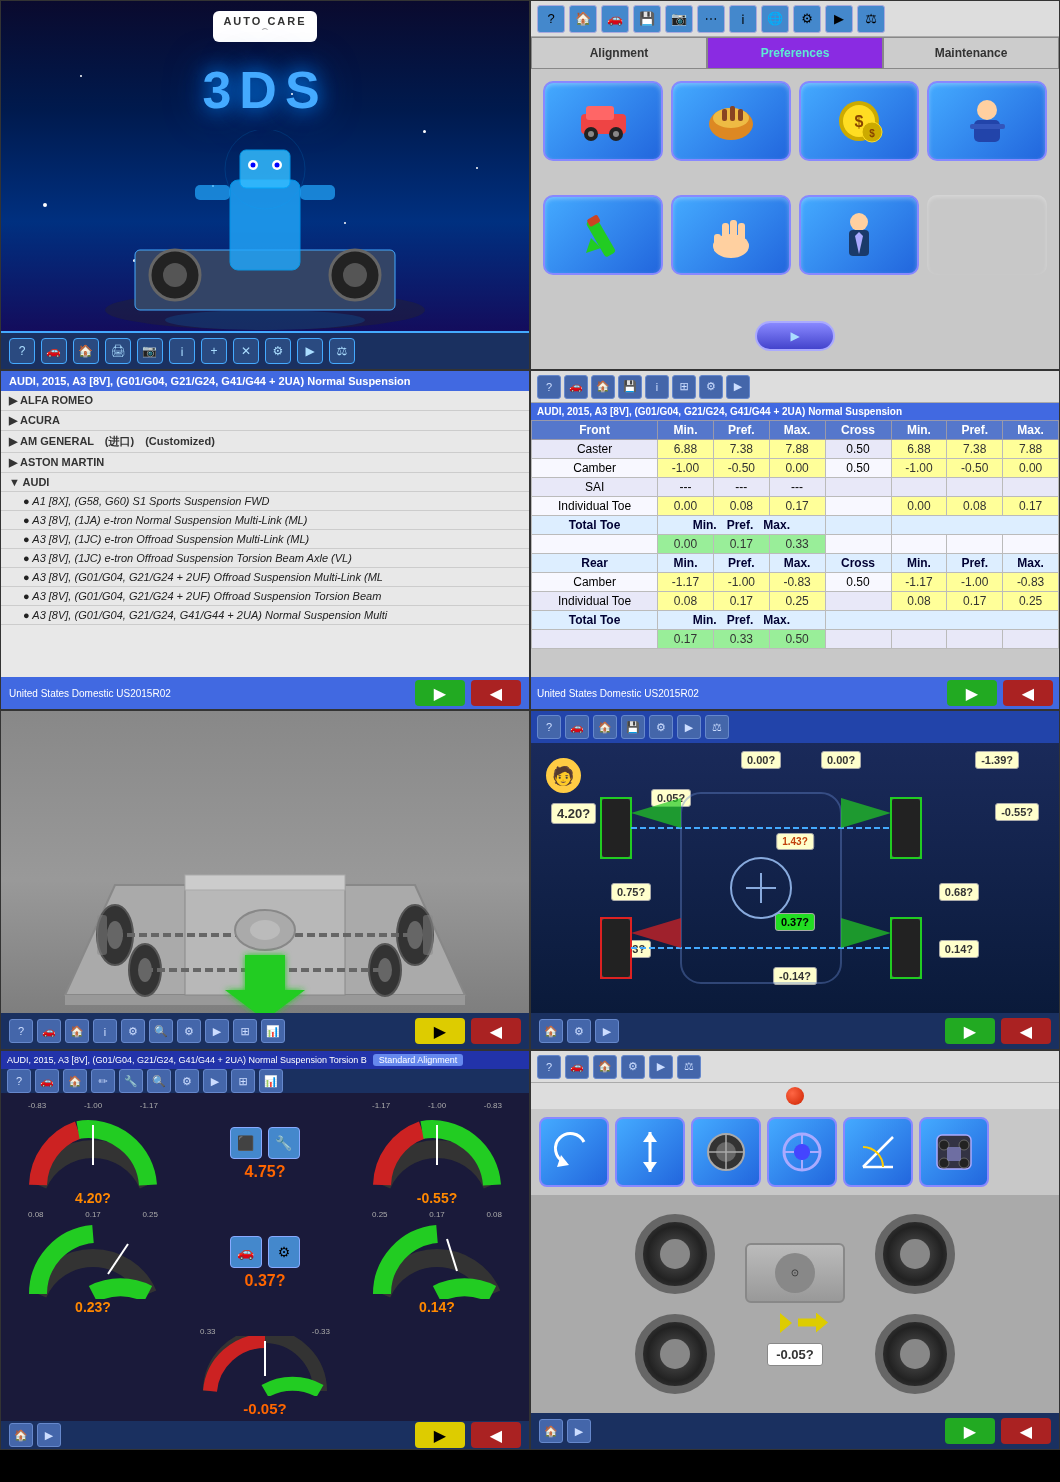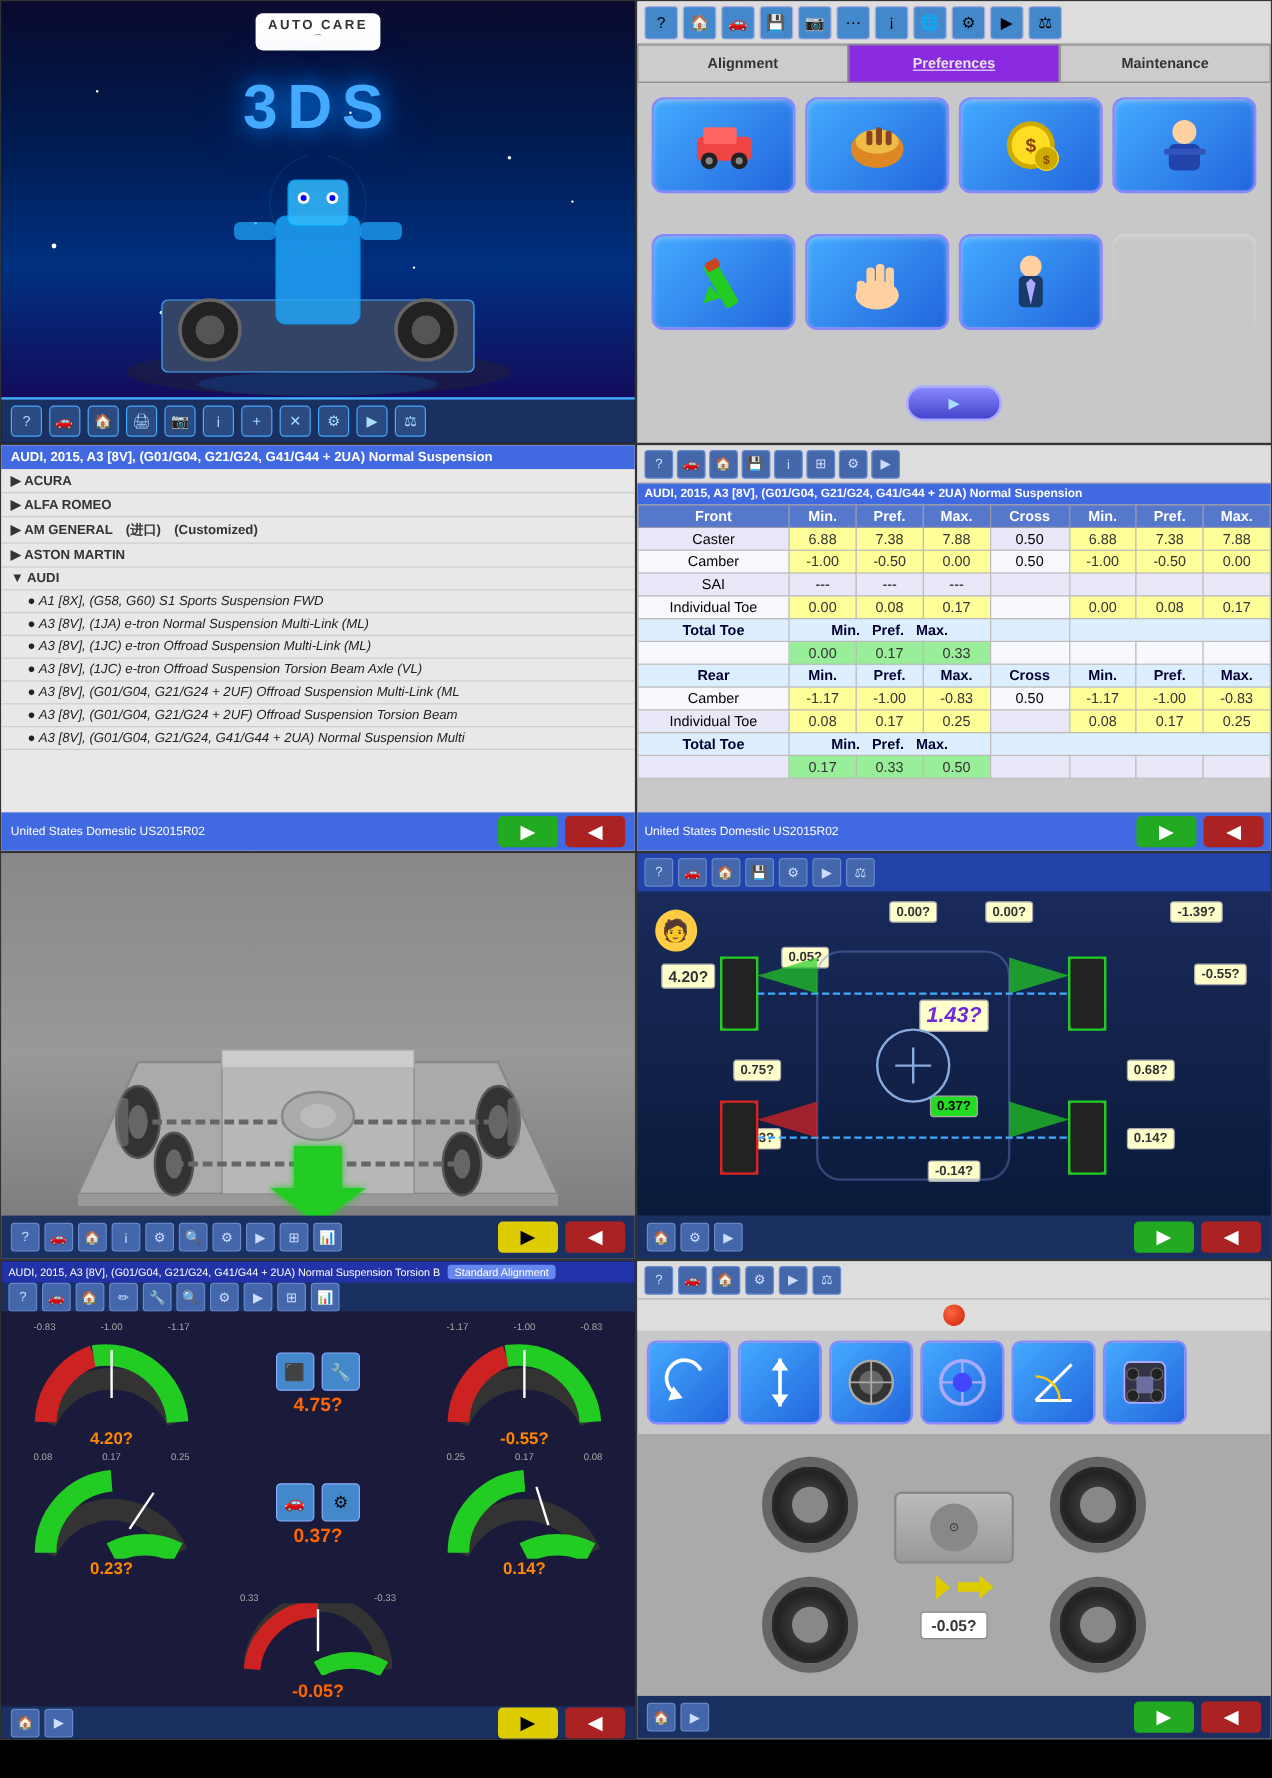--- a/index.html
+++ b/index.html
@@ -132,22 +132,21 @@
       display: flex;
       align-items: center;
       justify-content: center;
       font-size: 12px;
       font-weight: bold;
       cursor: pointer;
       border: 1px solid #888;
     }
     .tab-btn.active {
       background: #8a2be2;
-      color: #e5e5e5;
-      text-decoration: underline;
+      color: #5eead4;
     }
     .tab-btn.inactive {
       background: #ccc;
       color: #333;
     }
     .cell-2 .icons-grid {
       display: grid;
       grid-template-columns: repeat(4, 1fr);
       gap: 8px;
       padding: 12px;
@@ -665,22 +664,22 @@
     <div style="display:flex;justify-content:center;padding-bottom:10px;">
       <div class="bottom-btn">
         <span style="color:#adf;font-size:12px;">▶</span>
       </div>
     </div>
   </div>
 
   <div class="cell cell-3">
     <div class="vehicle-header">AUDI, 2015, A3 [8V], (G01/G04, G21/G24, G41/G44 + 2UA) Normal Suspension</div>
     <div class="vehicle-list">
+      <div class="v-item level1">▶ ALFA ROMEO</div>
       <div class="v-item level1">▶ ACURA</div>
-      <div class="v-item level1">▶ ALFA ROMEO</div>
       <div class="v-item level1">▶ AM GENERAL　(进口)　(Customized)</div>
       <div class="v-item level1">▶ ASTON MARTIN</div>
       <div class="v-item level1">▼ AUDI</div>
       <div class="v-item level3">● A1 [8X], (G58, G60) S1 Sports Suspension FWD</div>
       <div class="v-item level3">● A3 [8V], (1JA) e-tron Normal Suspension Multi-Link (ML)</div>
       <div class="v-item level3">● A3 [8V], (1JC) e-tron Offroad Suspension Multi-Link (ML)</div>
       <div class="v-item level3">● A3 [8V], (1JC) e-tron Offroad Suspension Torsion Beam Axle (VL)</div>
       <div class="v-item level3">● A3 [8V], (G01/G04, G21/G24 + 2UF) Offroad Suspension Multi-Link (ML</div>
       <div class="v-item level3">● A3 [8V], (G01/G04, G21/G24 + 2UF) Offroad Suspension Torsion Beam</div>
       <div class="v-item level3">● A3 [8V], (G01/G04, G21/G24, G41/G44 + 2UA) Normal Suspension Multi</div>
@@ -907,21 +906,21 @@
     </div>
     <div class="alignment-view">
 
       <div class="angle-badge" style="top:8px;left:120px;margin-top:38px;">0.05?</div>
       <div class="angle-badge" style="top:8px;left:210px;">0.00?</div>
       <div class="angle-badge" style="top:8px;left:290px;">0.00?</div>
       <div class="angle-badge" style="top:8px;right:40px;">-1.39?</div>
 
       <div class="angle-badge" style="top:60px;left:20px;font-size:13px;">4.20?</div>
 
-      <div class="angle-badge" style="top:90px;left:50%;transform:translateX(-50%);font-size:18px;color:#6d28d9;font-style:italic;">1.43?</div>
+      <div class="angle-badge" style="top:90px;left:50%;transform:translateX(-50%);font-size:10px;color:#c2410c;">1.43?</div>
 
       <div class="angle-badge" style="top:60px;right:20px;">-0.55?</div>
 
       <div class="angle-badge" style="top:140px;left:80px;">0.75?</div>
 
       <div class="angle-badge" style="top:140px;right:80px;">0.68?</div>
 
       <div class="angle-badge green" style="top:170px;left:50%;transform:translateX(-50%);">0.37?</div>
 
       <div class="angle-badge" style="bottom:55px;left:80px;">0.23?</div>

